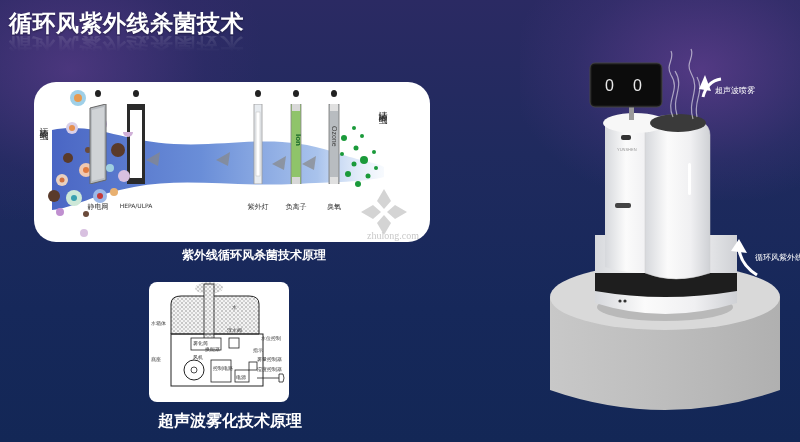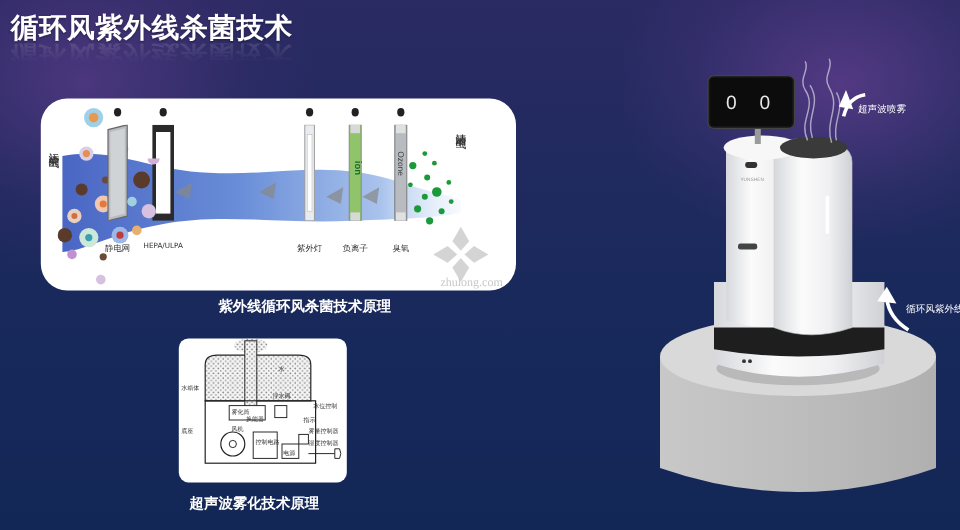--- a/index.html
+++ b/index.html
@@ -71,21 +71,21 @@
     font-size: 12px; font-weight: bold; color: #ffffff; margin-left: 35px;
   }
 
   
   .us-card {
     position: absolute; left: 149px; top: 282px; width: 140px; height: 120px;
     background: #ffffff; border-radius: 8px; overflow: hidden;
   }
   .us-caption {
     position: absolute; left: 158px; top: 411px;
-    font-size: 12px; font-weight: bold; color: #ffffff;
+    font-size: 16px; font-weight: bold; color: #ffffff;
   }
   .us-lbl { position: absolute; font-size: 5px; color: #333; white-space: nowrap; font-family: "DejaVu Serif", serif; }
 
   
   .robot-area { position: absolute; left: 525px; top: 45px; width: 275px; height: 397px; }
   .annotation {
     position: absolute; font-size: 8px; color: #ffffff; white-space: nowrap;
     font-family: Liberation Serif, serif;
   }
 </style>

